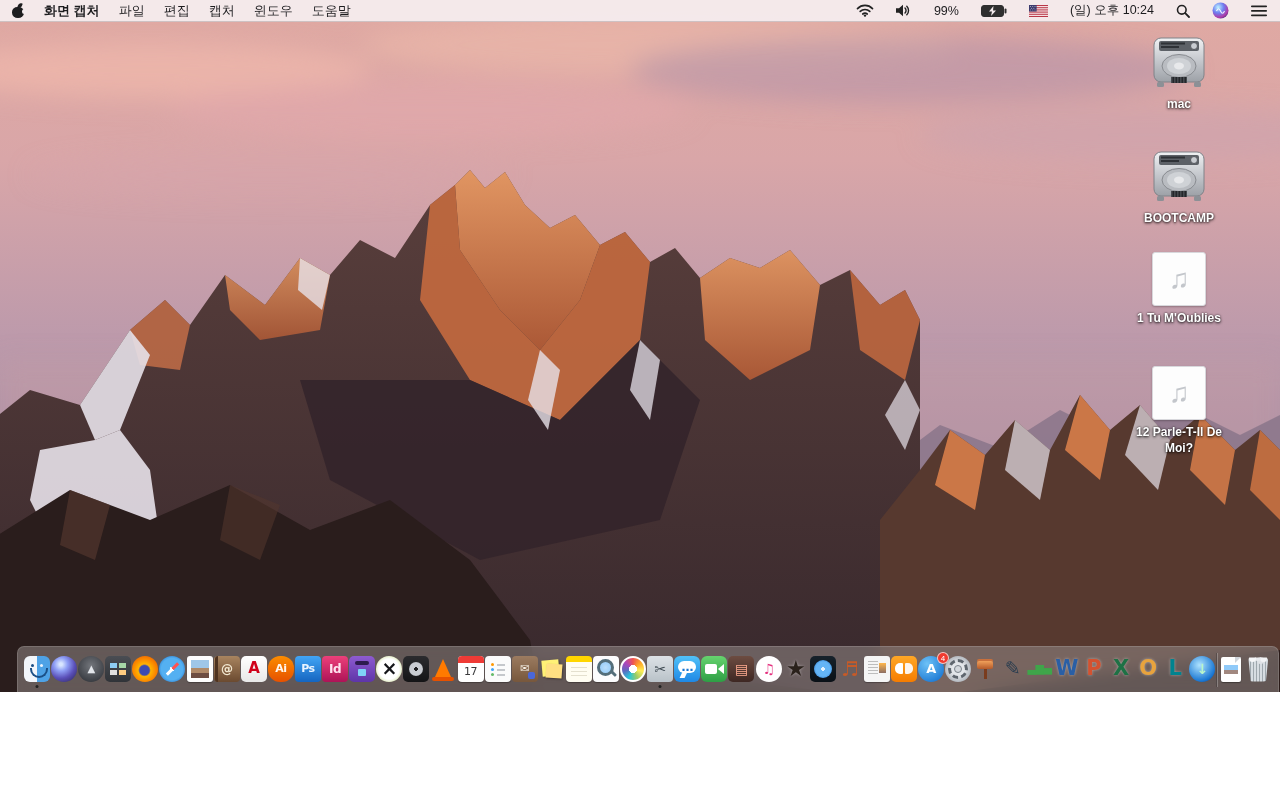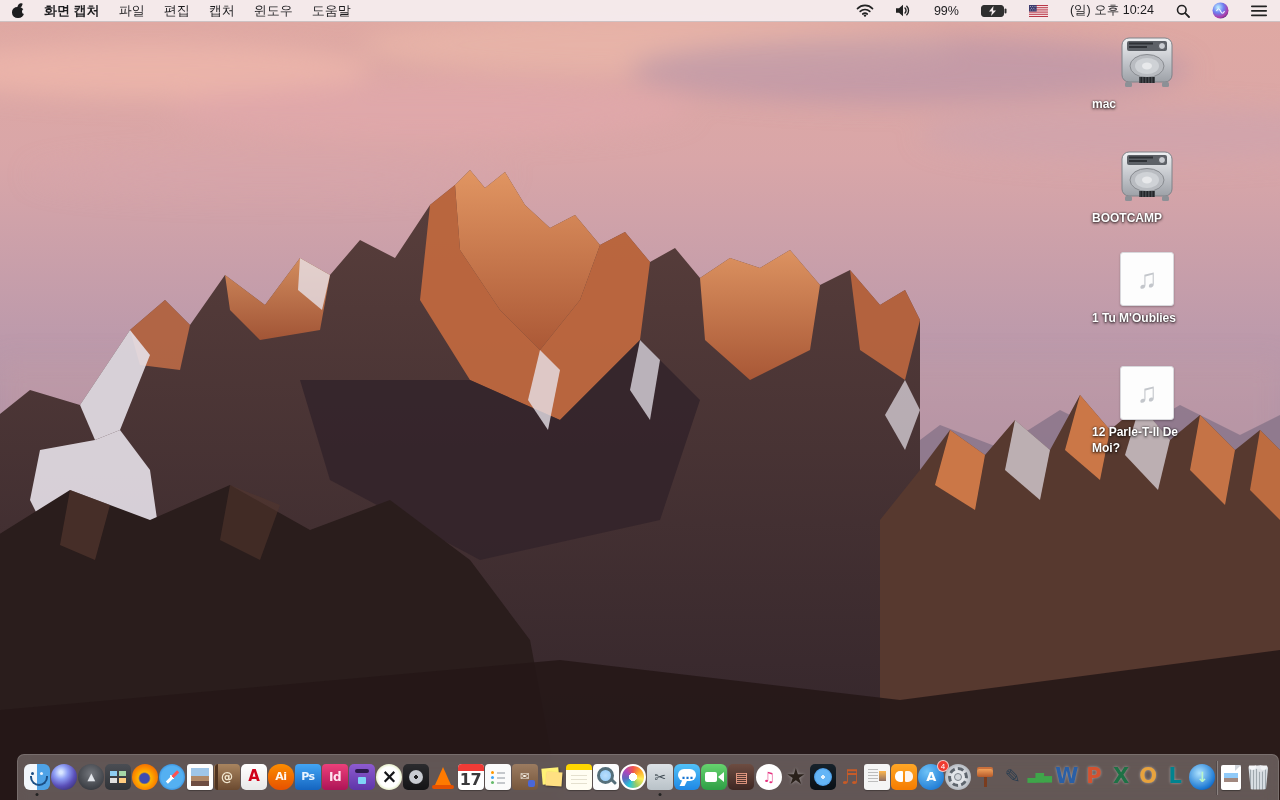--- a/index.html
+++ b/index.html
@@ -1,39 +1,39 @@
 <!DOCTYPE html>
 <html><head>
 <meta charset="utf-8">
 <style>
   :root{ --menubg:#f4ecee; }
   *{margin:0;padding:0;box-sizing:border-box;}
   html,body{width:1280px;height:800px;overflow:hidden;font-family:"Liberation Sans","DejaVu Sans",sans-serif;}
-  #screen{position:relative;width:1280px;height:800px;background:#9b87a0;overflow:hidden;}
+  #screen{position:relative;width:1280px;height:692px;background:#9b87a0;overflow:hidden;}
 
   
   #wall{position:absolute;inset:0;width:1280px;height:800px;display:block;}
 
   
   #menubar{position:absolute;top:0;left:0;right:0;height:22px;background:rgba(244,236,238,0.95);
     border-bottom:1px solid rgba(90,70,75,.25);display:flex;align-items:center;padding:0 12px;
     font-size:13px;color:#1c1c1e;z-index:30;}
   #menu-left{display:flex;align-items:center;gap:19px;}
   .app-name{font-weight:bold;}
   .menu-item{cursor:default;}
   .apple{width:13px;height:16px;position:relative;display:inline-block;}
   .apple::before{content:"";position:absolute;left:0;top:4px;width:12px;height:11px;background:#1d1d1f;border-radius:44% 44% 48% 48%;}
   .apple::after{content:"";position:absolute;right:-2px;top:6px;width:5px;height:5px;background:var(--menubg);border-radius:50%;}
   .apple .leaf{position:absolute;left:6px;top:0;width:4px;height:5px;background:#1d1d1f;border-radius:70% 0 70% 0;transform:rotate(18deg);}
   #menu-right{margin-left:auto;display:flex;align-items:center;gap:22px;}
   #menu-right svg{display:block;}
   .stat-txt{font-size:12.5px;}
 
   
-  .desk-icon{position:absolute;width:110px;left:1092px;text-align:left;z-index:10;cursor:default;}
+  .desk-icon{position:absolute;width:110px;left:1124px;text-align:center;z-index:10;cursor:default;}
   .desk-gfx{display:flex;justify-content:center;}
   .audio-ic{width:54px;height:54px;background:#fdfdfd;border:1px solid #d8d8dc;border-radius:3px;
     display:flex;align-items:center;justify-content:center;color:#c3c6cb;font-size:28px;
     box-shadow:0 1px 2px rgba(0,0,0,.25);}
   .desk-label{margin-top:4px;font-size:12px;font-weight:600;color:#fff;line-height:1.35;
     text-shadow:0 1px 3px rgba(0,0,0,.9),0 0 2px rgba(0,0,0,.6);}
 
   
   #dock{position:absolute;left:17px;bottom:0;width:1262px;height:46px;z-index:30;
     background:rgba(148,139,137,.55);border:1px solid rgba(255,255,255,.14);border-bottom:none;
@@ -404,21 +404,21 @@
         </div>
       </div>
       <div class="dock-item">
         <div class="ic k-disk"></div>
       </div>
       <div class="dock-item">
         <div class="ic k-cone"></div>
       </div>
       <div class="dock-item">
         <div class="ic k-cal">
-          <span class="glyph" style="color: rgb(58, 58, 60); font-size: 16px; font-weight: bold;">17</span>
+          <span class="glyph" style="color: rgb(58, 58, 60); font-size: 11px; font-weight: normal;">17</span>
         </div>
       </div>
       <div class="dock-item">
         <div class="ic k-rem"></div>
       </div>
       <div class="dock-item">
         <div class="ic k-boxapp">
           <span class="glyph" style="color: rgb(247, 242, 232); font-size: 11px;">✉</span>
         </div>
       </div>

